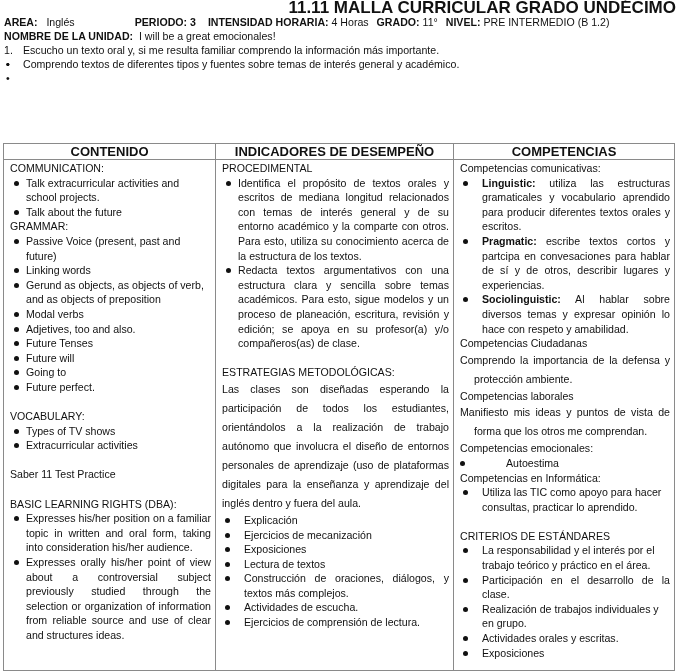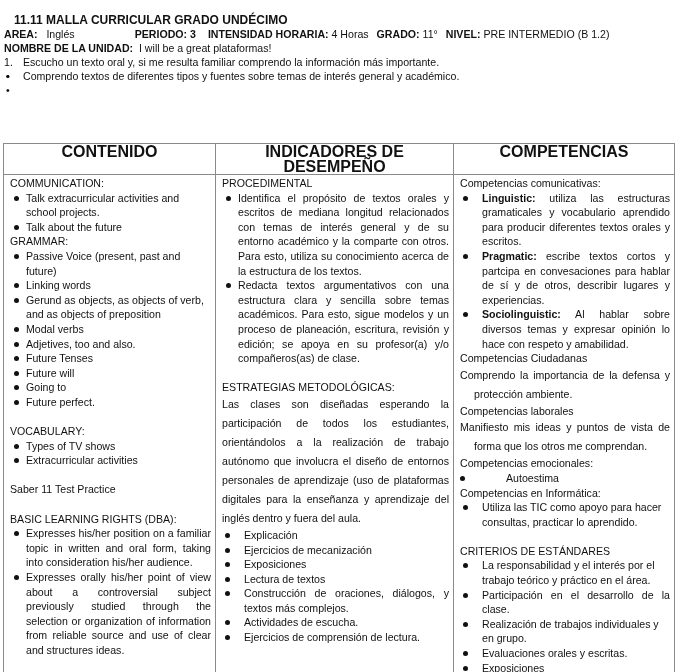--- a/index.html
+++ b/index.html
@@ -5,25 +5,25 @@
     * { box-sizing: border-box; margin: 0; padding: 0; }
     html, body { width: 680px; height: 672px; background: #ffffff; overflow: hidden; }
     body {
       font-family: "Liberation Sans", "DejaVu Sans", sans-serif;
       font-size: 10.6px;
       color: #111111;
       position: relative;
     }
     .header { position: absolute; left: 4px; top: 0; width: 672px; }
     .title {
-      text-align: left;
+      text-align: right;
       font-weight: bold;
-      font-size: 12px;
+      font-size: 17px;
       line-height: 14px;
-      padding-top: 13px;
+      padding-top: 1px;
       padding-left: 10px;
     }
     .meta-line { line-height: 14px; white-space: nowrap; }
     .meta-line b { font-weight: bold; }
     .gap1 { display: inline-block; width: 30px; }
     .gap2 { display: inline-block; width: 12px; }
     .gap3 { display: inline-block; width: 8px; }
     .std-list { list-style: none; }
     .std-list li { line-height: 14px; position: relative; padding-left: 19px; white-space: nowrap; }
     .std-list li .marker { position: absolute; left: 0; top: 0; }
@@ -36,21 +36,21 @@
       border-collapse: collapse;
       table-layout: fixed;
     }
     table.grid td, table.grid th {
       border: 1px solid #8a8a8a;
       vertical-align: top;
     }
     table.grid th {
       font-weight: bold;
       text-align: center;
-      font-size: 16px;
+      font-size: 13px;
       line-height: 15px;
       height: 16px;
       padding: 0;
     }
     table.grid td { padding: 1px 4px 2px 6px; height: 511px; }
     col.c1 { width: 212px; }
     col.c2 { width: 238px; }
     col.c3 { width: 221px; }
 
     .sec { font-weight: normal; line-height: 14.6px; }
@@ -80,21 +80,21 @@
   </style>
 </head>
 <body>
 
 <div class="header">
   <div class="title">11.11 MALLA CURRICULAR GRADO UNDÉCIMO</div>
   <div class="meta-line">
     <b>AREA:</b>&nbsp;&nbsp;&nbsp;<span>Inglés</span><span class="gap1"></span><span class="gap1"></span><b>PERIODO: 3</b><span class="gap2"></span><b>INTENSIDAD HORARIA:</b>&nbsp;<span>4 Horas</span><span class="gap3"></span><b>GRADO:</b>&nbsp;<span>11°</span><span class="gap3"></span><b>NIVEL:</b>&nbsp;<span>PRE INTERMEDIO (B 1.2)</span>
   </div>
   <div class="meta-line">
-    <b>NOMBRE DE LA UNIDAD:</b>&nbsp;&nbsp;<span>I will be a great plataformas!</span>
+    <b>NOMBRE DE LA UNIDAD:</b>&nbsp;&nbsp;<span>I will be a great emocionales!</span>
   </div>
   <ul class="std-list">
     <li><span class="marker">1.</span><span>Escucho un texto oral y, si me resulta familiar comprendo la información más importante.</span></li>
     <li><span class="marker dot">•</span></li>
     <li><span class="marker dot">•</span></li>
     <li><span class="marker dot">•</span><span> Comprendo textos de diferentes tipos y fuentes sobre temas de interés general y académico.</span></li>
     <li><span class="marker dot">•</span></li>
   </ul>
 </div>
 
@@ -186,19 +186,19 @@
         <div class="sec">Competencias en Informática:</div>
         <ul class="bl wide">
           <li>Utiliza las TIC como apoyo para hacer consultas, practicar lo aprendido.</li>
         </ul>
         <div class="spacer"></div>
         <div class="sec">CRITERIOS DE ESTÁNDARES</div>
         <ul class="bl wide">
           <li>La responsabilidad y el interés por el trabajo teórico y práctico en el área.</li>
           <li class="j">Participación en el desarrollo de la clase.</li>
           <li>Realización de trabajos individuales y en grupo.</li>
-          <li>Evaluaciones orales y escritas.</li>
+          <li>Actividades orales y escritas.</li>
           <li>Exposiciones</li>
         </ul>
       </td>
     </tr>
   </tbody>
 </table>
 
 </body></html>

